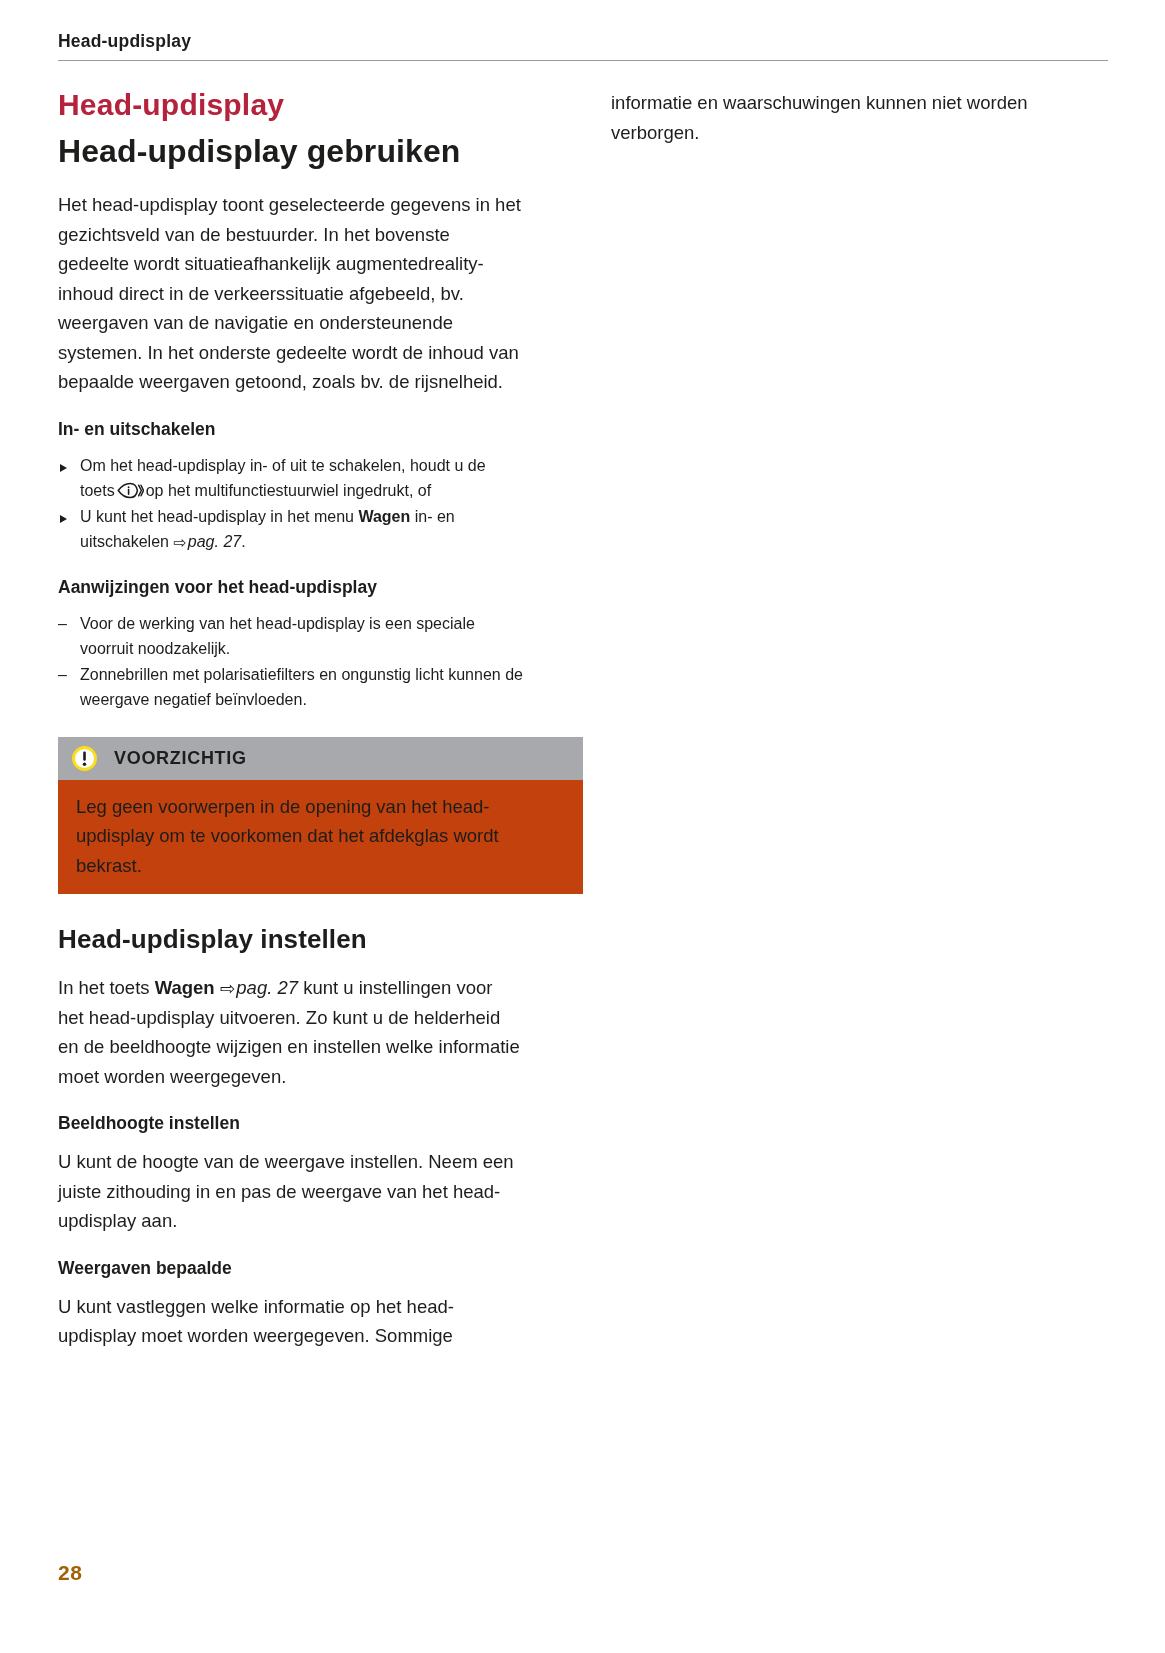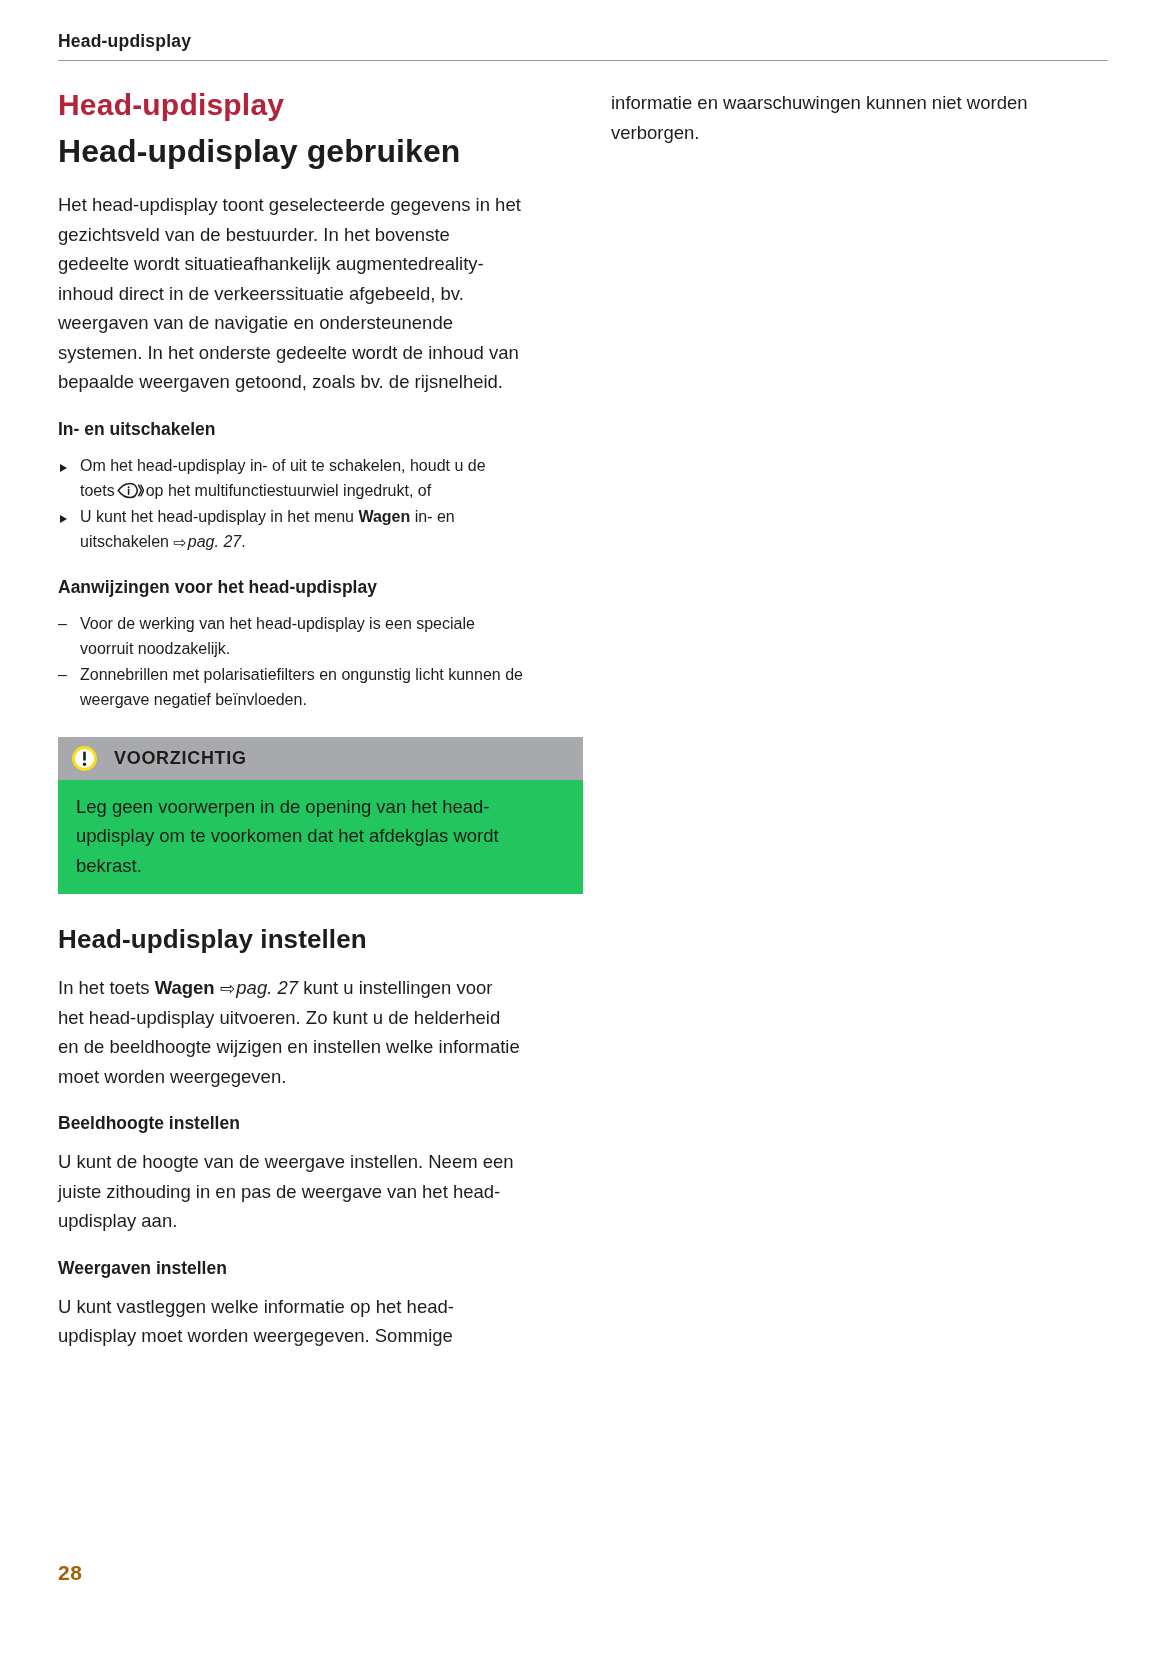--- a/index.html
+++ b/index.html
@@ -175,21 +175,21 @@
   }
   .notice-icon svg { display: block; }
   .notice-title {
     font-size: 18px;
     font-weight: bold;
     letter-spacing: 0.7px;
     color: #1d1d1b;
     line-height: 1;
   }
   .notice-body {
-    background: #22c55e;
+    background: #c2410c;
     padding: 12px 16px 14px 18px;
     font-size: 18.5px;
     line-height: 1.595;
     color: #1d1d1b;
     box-sizing: border-box;
   }
 
   
   .folio {
     position: absolute;
@@ -255,21 +255,21 @@
         <div class="notice-body">Leg geen voorwerpen in de opening van het head-updisplay om te voorkomen dat het afdekglas wordt bekrast.</div>
       </div>
 
       <h2 class="h2">Head-updisplay instellen</h2>
 
       <p class="body"><span>In het toets</span> <b>Wagen</b> <span class="xref"><span class="xref-arrow">⇨</span><span>pag. 27</span></span> <span>kunt u instellingen voor het head-updisplay uitvoeren. Zo kunt u de helderheid en de beeldhoogte wijzigen en instellen welke informatie moet worden weergegeven.</span></p>
 
       <h3 class="h3">Beeldhoogte instellen</h3>
       <p class="body">U kunt de hoogte van de weergave instellen. Neem een juiste zithouding in en pas de weergave van het head-updisplay aan.</p>
 
-      <h3 class="h3">Weergaven instellen</h3>
+      <h3 class="h3">Weergaven bepaalde</h3>
       <p class="body tight">U kunt vastleggen welke informatie op het head-updisplay moet worden weergegeven. Sommige</p>
 
     </div>
 
     <div class="col col-right">
       <p class="body">informatie en waarschuwingen kunnen niet worden verborgen.</p>
     </div>
 
   </div>
 

